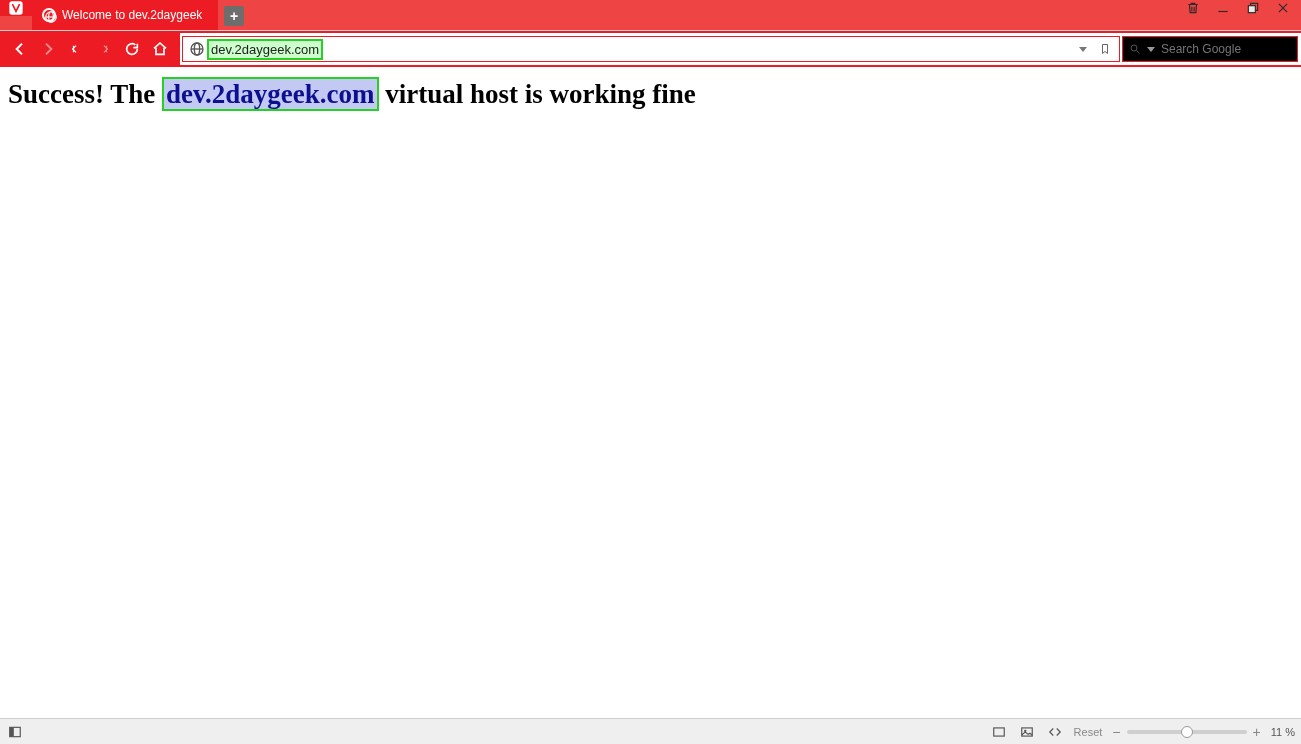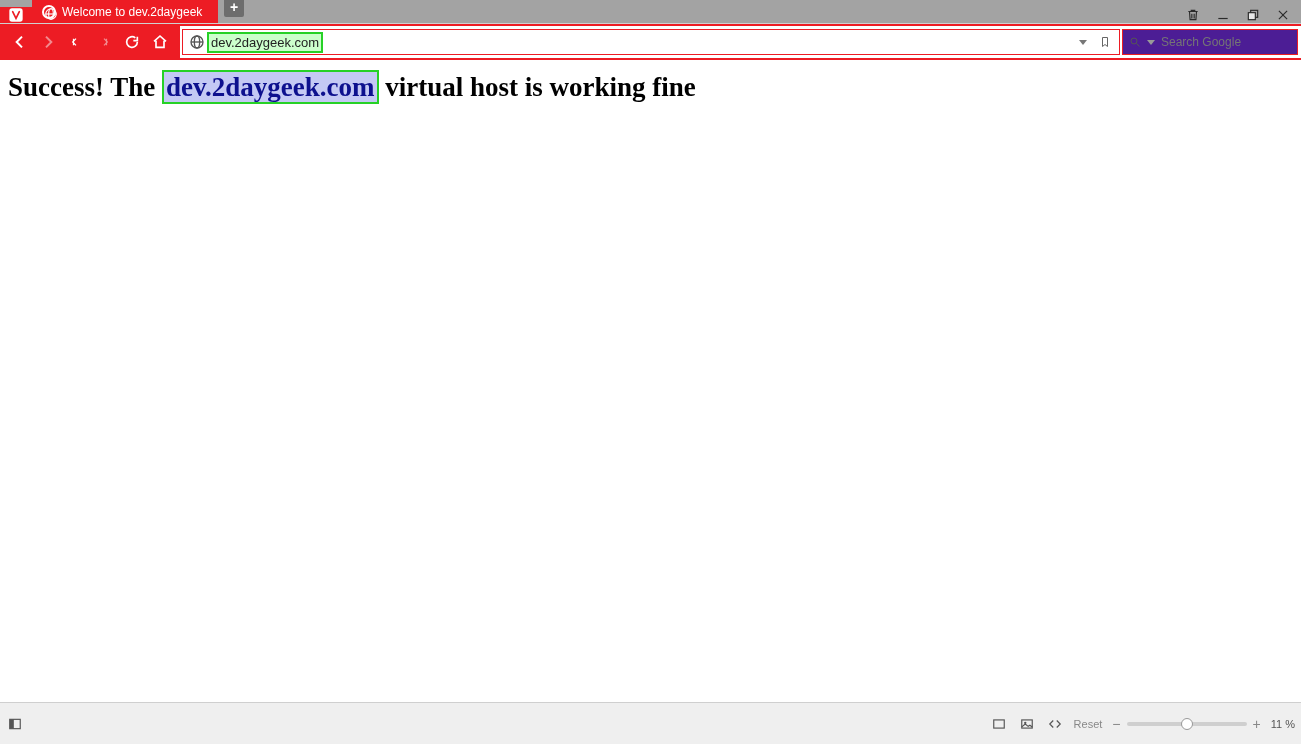--- a/index.html
+++ b/index.html
@@ -1,18 +1,18 @@
 <!DOCTYPE html>
 <html><head>
 <meta charset="utf-8">
 <style>
   *{box-sizing:border-box;margin:0;padding:0}
   body{font-family:Arial,Helvetica,sans-serif;width:1301px;height:744px;background:#fff;overflow:hidden;position:relative}
   
-  .titlebar{height:24px;background:#a3a3a3;display:flex;align-items:flex-end;border-bottom:1px solid #d0d0d0}
+  .titlebar{height:31px;background:#ef4444;display:flex;align-items:flex-start;border-bottom:1px solid #d0d0d0}
   .vivaldi-menu{width:32px;background:#ed1c24;display:flex;align-items:center;justify-content:center;color:#fff}
   .vivaldi-menu svg{width:16px;height:16px}
   .tab{background:#ed1c24;display:flex;align-items:center;gap:6px;padding:0 10px;color:#fff;font-size:12px;height:100%;min-width:186px;max-width:186px;overflow:hidden;white-space:nowrap}
   .tab .favicon{width:14px;height:14px;border-radius:50%;border:2px solid #fff;display:inline-block;flex:none}
   .tab .favicon svg{width:14px;height:14px;display:block}
   .newtab-btn{width:20px;height:20px;margin:6px 6px;background:#6d6d6d;color:#fff;display:flex;align-items:center;justify-content:center;font-size:14px;font-weight:bold;border-radius:2px}
   .titlebar .spacer{flex:1}
   .window-controls{display:flex;align-items:center;gap:14px;padding:0 10px}
   .win-btn{width:16px;height:16px;display:flex;align-items:center;justify-content:center;color:#2b2b2b}
   .win-btn svg{width:14px;height:14px}
@@ -22,28 +22,28 @@
   .nav-btn{width:24px;height:24px;display:flex;align-items:center;justify-content:center;color:#fff}
   .nav-btn.disabled{color:#f28b8f}
   .nav-btn.tiny svg{width:10px;height:10px}
   .nav-btn svg{width:16px;height:16px}
   .address-wrap{flex:1;display:flex;align-items:center;background:#fff;border:1px solid #ed1c24;margin:3px 2px;padding:0 6px;gap:6px}
   .globe-icon{width:16px;height:16px;display:flex;align-items:center;justify-content:center;color:#555}
   .url-input{flex:1;outline:none;border:none;font-size:13px;color:#222;background:transparent;height:100%}
   .url-highlight{padding:1px 2px;border:2px solid #26d126;background:#ccffcc;font-size:13px;color:#222;margin-right:-4px;margin-left:-4px}
   .addr-icon{width:16px;height:16px;display:flex;align-items:center;justify-content:center;color:#666}
   .addr-icon svg{width:12px;height:12px}
-  .search-box{width:176px;display:flex;align-items:center;background:#4c1d95;border:1px solid #ed1c24;margin:3px 3px 3px 0;padding:0 6px;gap:6px}
+  .search-box{width:176px;display:flex;align-items:center;background:#000000;border:1px solid #ed1c24;margin:3px 3px 3px 0;padding:0 6px;gap:6px}
   .search-box input{flex:1;border:none;outline:none;font-size:12px;color:#888;background:transparent}
   
   .page{padding:12px 8px;background:#fff;height:calc(100% - 32px - 36px - 26px);overflow:auto}
   .page h1{font-family:"Times New Roman",serif;font-size:27px;font-weight:bold}
   .page h1 .hl{background:#c4c9f4;border:2px solid #26d126;padding:0 2px;color:#0d108e}
   
-  .statusbar{position:absolute;left:0;right:0;bottom:0;height:42px;background:#efefef;border-top:1px solid #cfcfcf;display:flex;align-items:center;padding:0 6px;font-size:11px;color:#555;gap:10px}
+  .statusbar{position:absolute;left:0;right:0;bottom:0;height:26px;background:#efefef;border-top:1px solid #cfcfcf;display:flex;align-items:center;padding:0 6px;font-size:11px;color:#555;gap:10px}
   .sb-btn{width:18px;height:18px;display:flex;align-items:center;justify-content:center;color:#555}
   .sb-btn svg{width:14px;height:14px}
   .statusbar .spacer{flex:1}
   .zoom-slider{display:flex;align-items:center;gap:6px}
   .slider{width:120px;height:4px;background:#cfcfcf;position:relative;border-radius:2px}
   .slider .knob{position:absolute;top:50%;left:50%;transform:translate(-50%,-50%);width:12px;height:12px;background:#fff;border:1px solid #999;border-radius:50%}
   .tri-down{width:0;height:0;border-left:4px solid transparent;border-right:4px solid transparent;border-top:5px solid #777}
 </style>
 </head>
 <body>

